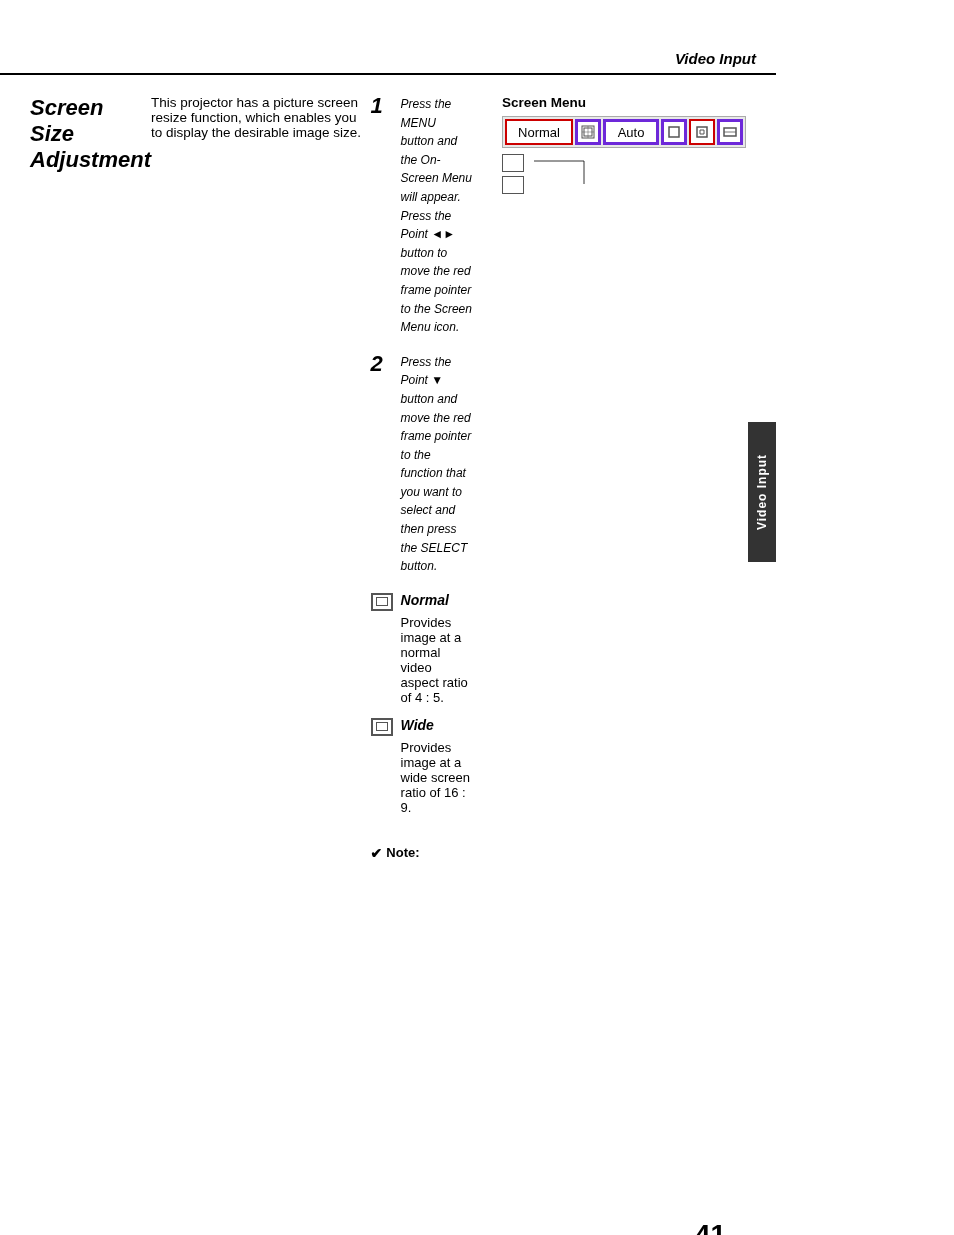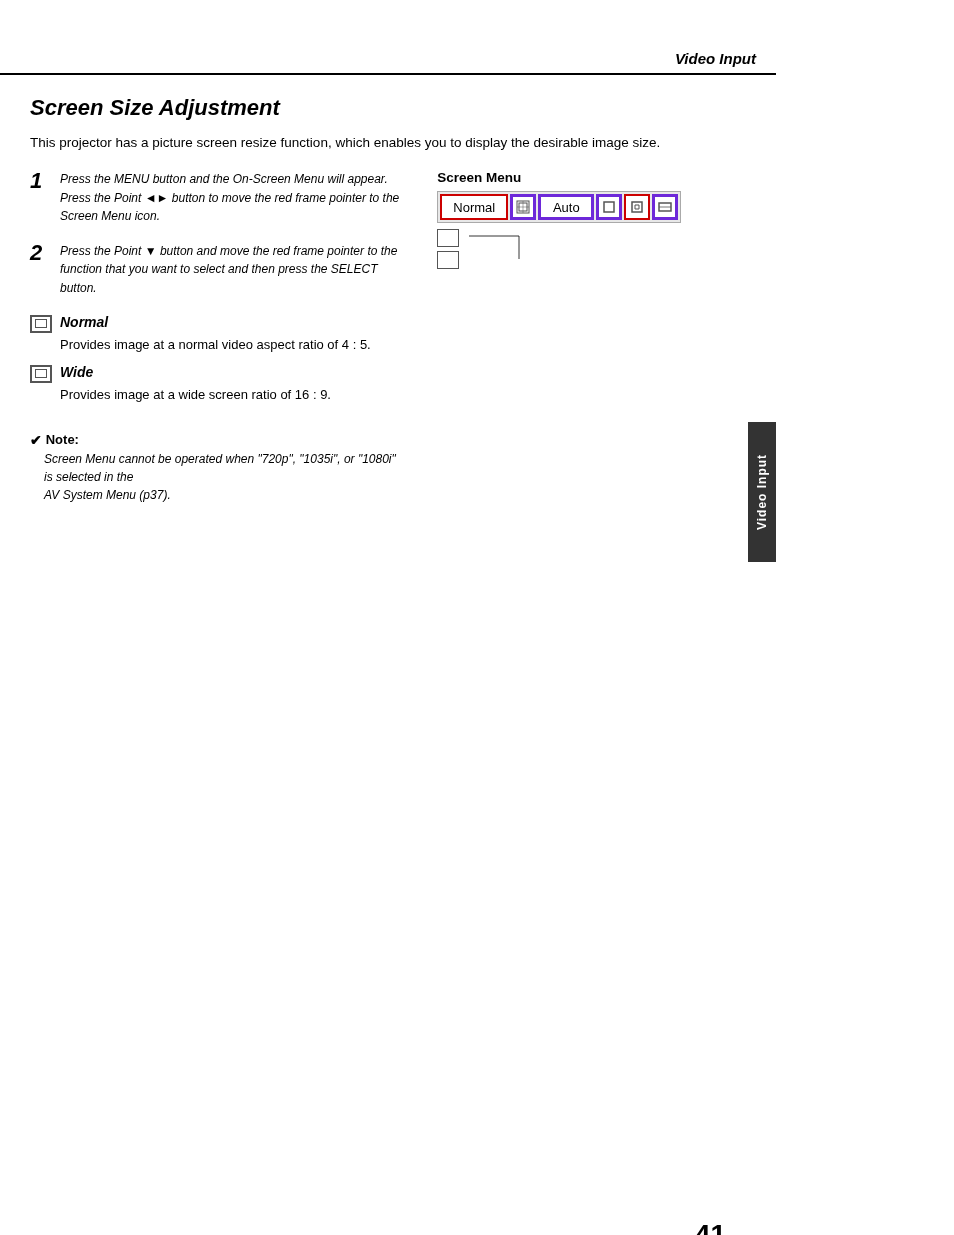--- a/index.html
+++ b/index.html
@@ -36,21 +36,21 @@
       font-style: italic;
       font-weight: bold;
       font-size: 15px;
       color: #000;
     }
 
     
     .main-content {
       padding: 20px 30px 20px 30px;
       display: flex;
-      flex-direction: column;
+      flex-direction: row;
     }
 
     
     .page-title {
       font-style: italic;
       font-weight: bold;
       font-size: 22px;
       margin-bottom: 14px;
       color: #000;
     }
@@ -291,24 +291,20 @@
           </div>
           <span class="icon-label">Wide</span>
         </div>
         <div class="icon-description">Provides image at a wide screen ratio of 16 : 9.</div>
 
         <div class="note-section" style="margin-top:30px;">
           <div class="note-header">
             <span class="note-checkmark">✔</span>
             <span class="note-bold">Note:</span>
           </div>
-          <div class="note-text">
-            Screen Menu cannot be operated when "720p", "1035i", or "1080i" is selected in the<br>
-            AV System Menu (p37).
-          </div>
         </div>
 
       </div>
 
       <div class="right-col">
 
         <div class="screen-menu-label">Screen Menu</div>
 
         
         <div style="position:relative; display:inline-block; margin-bottom: 8px;">

